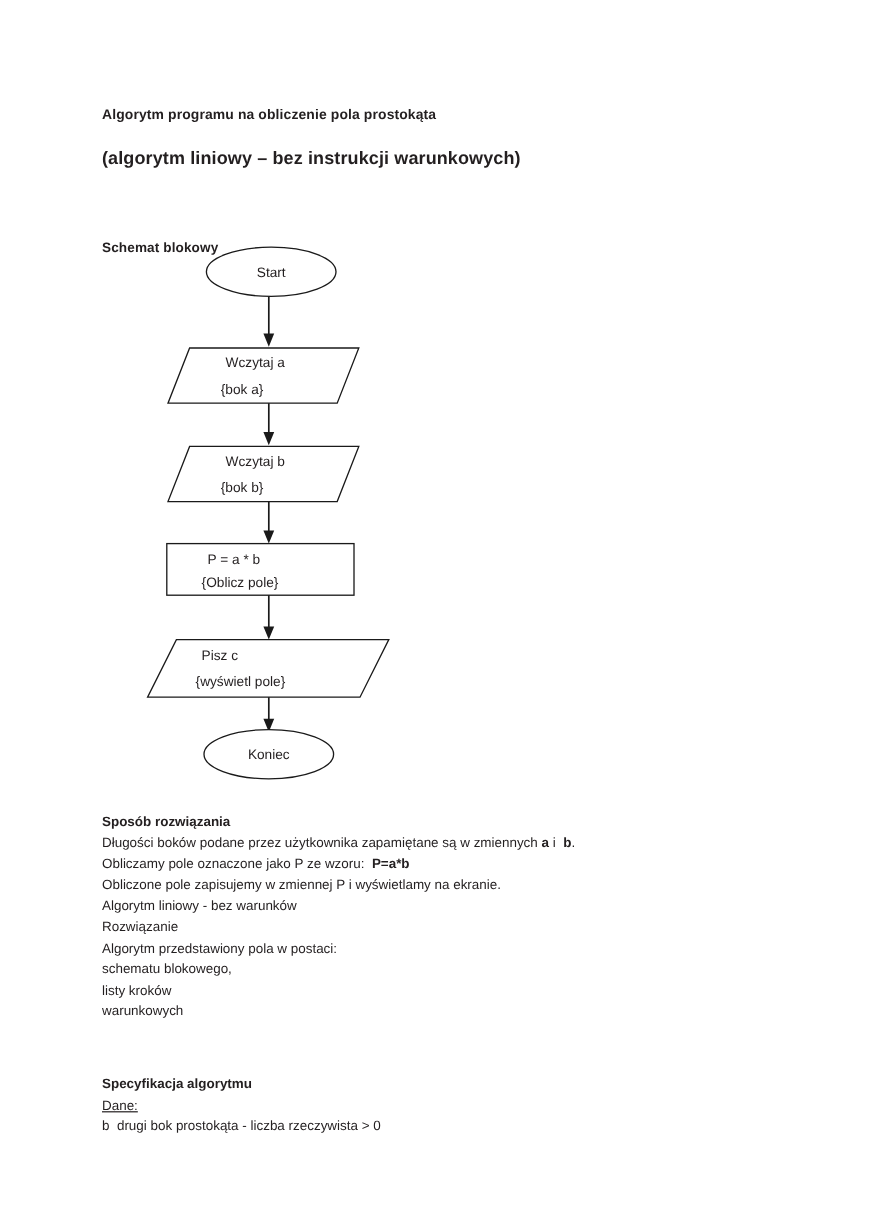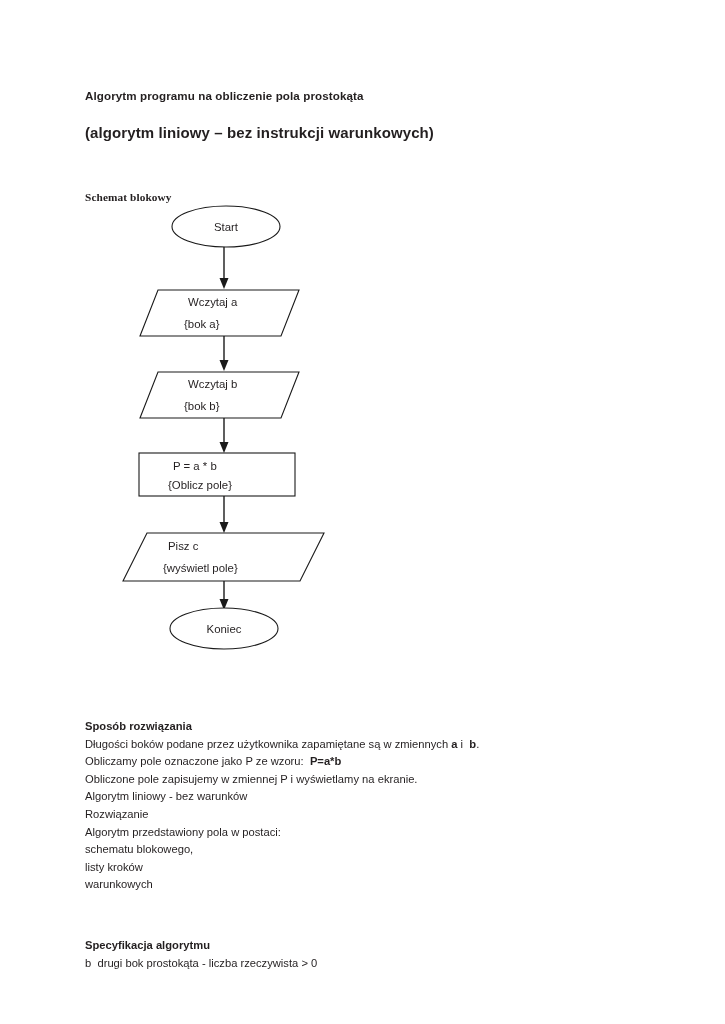--- a/index.html
+++ b/index.html
@@ -20,26 +20,26 @@
 
   
   .txt {
     position: absolute;
     font-size: 11.2px;
     line-height: 17.5px;
     color: #231f20;
     white-space: pre;
     letter-spacing: 0.1px;
   }
-  .bold { font-weight: bold; margin-top: 41px; }
+  .bold { font-weight: bold; }
   .underline { text-decoration: underline; }
 
   .title-1 { left: 85px; top: 87px;  font-size: 11.6px; font-weight: bold; }
   .title-2 { left: 85px; top: 124px; font-size: 15px; font-weight: bold; }
-  .title-3 { left: 85px; top: 189px; font-size: 11.3px; font-weight: bold; font-family: Liberation Serif, serif; }
+  .title-3 { left: 85px; top: 199px; font-size: 11.3px; font-weight: bold; }
 
   
   .flow {
     position: absolute;
     left: 0;
     top: 0;
     width: 725px;
     height: 1024px;
   }
   .flow text {
@@ -150,16 +150,17 @@
     <div>Algorytm liniowy - bez warunków</div>
     <div>Rozwiązanie</div>
     <div>Algorytm przedstawiony pola w postaci:</div>
     <div>schematu blokowego,</div>
     <div>listy kroków</div>
     <div>warunkowych</div>
   </div>
 
   <div class="para sec-spec">
     <div class="bold">Specyfikacja algorytmu</div>
+    <div class="underline">Dane:</div>
     <div>b  drugi bok prostokąta - liczba rzeczywista &gt; 0</div>
   </div>
 
 </div>
 
 </body></html>

